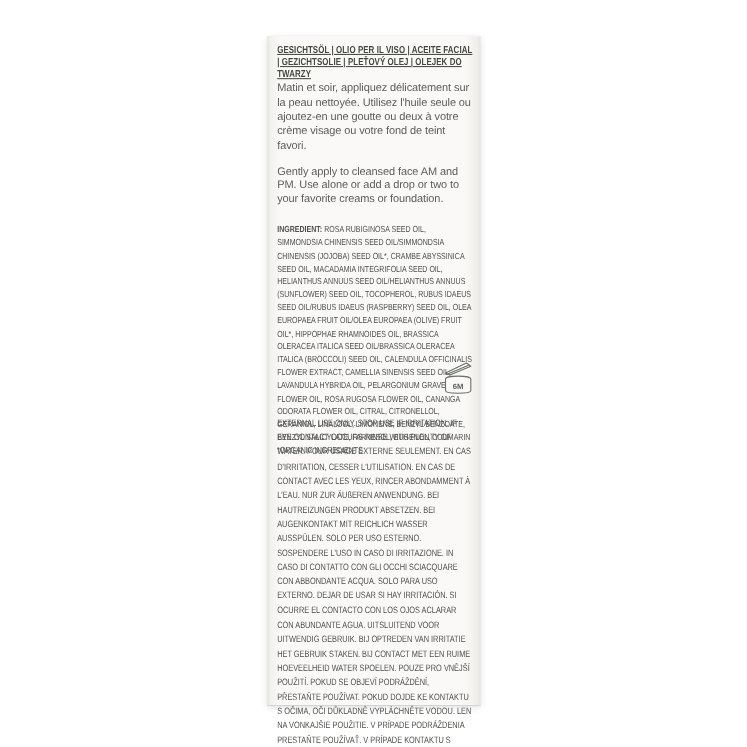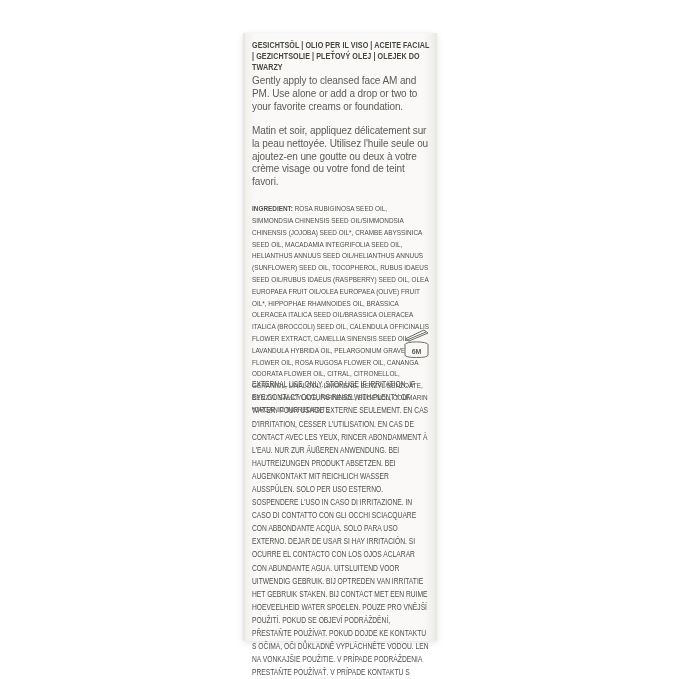--- a/index.html
+++ b/index.html
@@ -49,20 +49,21 @@
     transform: scaleX(0.78);
     font-size: 9.2px;
     font-weight: 700;
     line-height: 11px;
     letter-spacing: 0.1px;
     color: #43473f;
   }
   .caps-header {
     height: 24px;
     margin-bottom: 11px;
+    text-decoration: underline;
   }
   .body-para {
     font-size: 10px;
     line-height: 12.9px;
     color: #5b5c58;
     letter-spacing: -0.1px;
     margin: 0 0 11px 0;
   }
   .caps-ingredients {
     height: 166px;
@@ -102,23 +103,23 @@
 <body>
 
 <div class="stage">
   <div class="panel">
     <div class="panel-inner">
 
       <div class="caps caps-header">
         <span class="squeeze">GESICHTSÖL | OLIO PER IL VISO | ACEITE FACIAL | GEZICHTSOLIE | PLEŤOVÝ OLEJ | OLEJEK DO TWARZY</span>
       </div>
 
+      <p class="body-para">Matin et soir, appliquez délicatement sur la peau nettoyée. Utilisez l'huile seule ou ajoutez-en une goutte ou deux à votre crème visage ou votre fond de teint favori.</p>
+
       <p class="body-para">Gently apply to cleansed face AM and PM. Use alone or add a drop or two to your favorite creams or foundation.</p>
-
-      <p class="body-para">Matin et soir, appliquez délicatement sur la peau nettoyée. Utilisez l'huile seule ou ajoutez-en une goutte ou deux à votre crème visage ou votre fond de teint favori.</p>
 
       <div class="caps caps-ingredients">
         <span class="squeeze">
           <b>INGREDIENT:</b><span> ROSA RUBIGINOSA SEED OIL, SIMMONDSIA CHINENSIS SEED OIL/SIMMONDSIA CHINENSIS (JOJOBA) SEED OIL*, CRAMBE ABYSSINICA SEED OIL, MACADAMIA INTEGRIFOLIA SEED OIL, HELIANTHUS ANNUUS SEED OIL/HELIANTHUS ANNUUS (SUNFLOWER) SEED OIL, TOCOPHEROL, RUBUS IDAEUS SEED OIL/RUBUS IDAEUS (RASPBERRY) SEED OIL, OLEA EUROPAEA FRUIT OIL/OLEA EUROPAEA (OLIVE) FRUIT OIL*, HIPPOPHAE RHAMNOIDES OIL, BRASSICA OLERACEA ITALICA SEED OIL/BRASSICA OLERACEA ITALICA (BROCCOLI) SEED OIL, CALENDULA OFFICINALIS FLOWER EXTRACT, CAMELLIA SINENSIS SEED OIL, LAVANDULA HYBRIDA OIL, PELARGONIUM GRAVEOLENS FLOWER OIL, ROSA RUGOSA FLOWER OIL, CANANGA ODORATA FLOWER OIL, CITRAL, CITRONELLOL, GERANIOL, LINALOOL, LIMONENE, BENZYL BENZOATE, BENZYL SALICYLATE, FARNESOL, EUGENOL, COUMARIN *ORGANIC INGREDIENTS</span>
         </span>
       </div>
 
       <div class="caps caps-warnings">
         <span class="squeeze">EXTERNAL USE ONLY. STOP USE IF IRRITATION. IF EYE CONTACT OCCURS RINSE WITH PLENTY OF WATER. POUR USAGE EXTERNE SEULEMENT. EN CAS D'IRRITATION, CESSER L'UTILISATION. EN CAS DE CONTACT AVEC LES YEUX, RINCER ABONDAMMENT À L'EAU. NUR ZUR ÄUßEREN ANWENDUNG. BEI HAUTREIZUNGEN PRODUKT ABSETZEN. BEI AUGENKONTAKT MIT REICHLICH WASSER AUSSPÜLEN. SOLO PER USO ESTERNO. SOSPENDERE L'USO IN CASO DI IRRITAZIONE. IN CASO DI CONTATTO CON GLI OCCHI SCIACQUARE CON ABBONDANTE ACQUA. SOLO PARA USO EXTERNO. DEJAR DE USAR SI HAY IRRITACIÓN. SI OCURRE EL CONTACTO CON LOS OJOS ACLARAR CON ABUNDANTE AGUA. UITSLUITEND VOOR UITWENDIG GEBRUIK. BIJ OPTREDEN VAN IRRITATIE HET GEBRUIK STAKEN. BIJ CONTACT MET EEN RUIME HOEVEELHEID WATER SPOELEN. POUZE PRO VNĚJŠÍ POUŽITÍ. POKUD SE OBJEVÍ PODRÁŽDĚNÍ, PŘESTAŇTE POUŽÍVAT. POKUD DOJDE KE KONTAKTU S OČIMA, OČI DŮKLADNĚ VYPLÁCHNĚTE VODOU. LEN NA VONKAJŠIE POUŽITIE. V PRÍPADE PODRÁŽDENIA PRESTAŇTE POUŽÍVAŤ. V PRÍPADE KONTAKTU S OČAMI VYPLACHUJTE VEĽKÝM MNOŽSTVOM VODY. TYLKO DO UŻYTKU ZEWNĘTRZNEGO. ZAPRZESTAĆ UŻYWANIA W PRZYPADKU PODRAŻNIENIA. W PRZYPADKU KONTAKTU Z OCZAMI SPŁUKAĆ OCZY DUŻĄ ILOŚCIĄ WODY.</span>
       </div>

